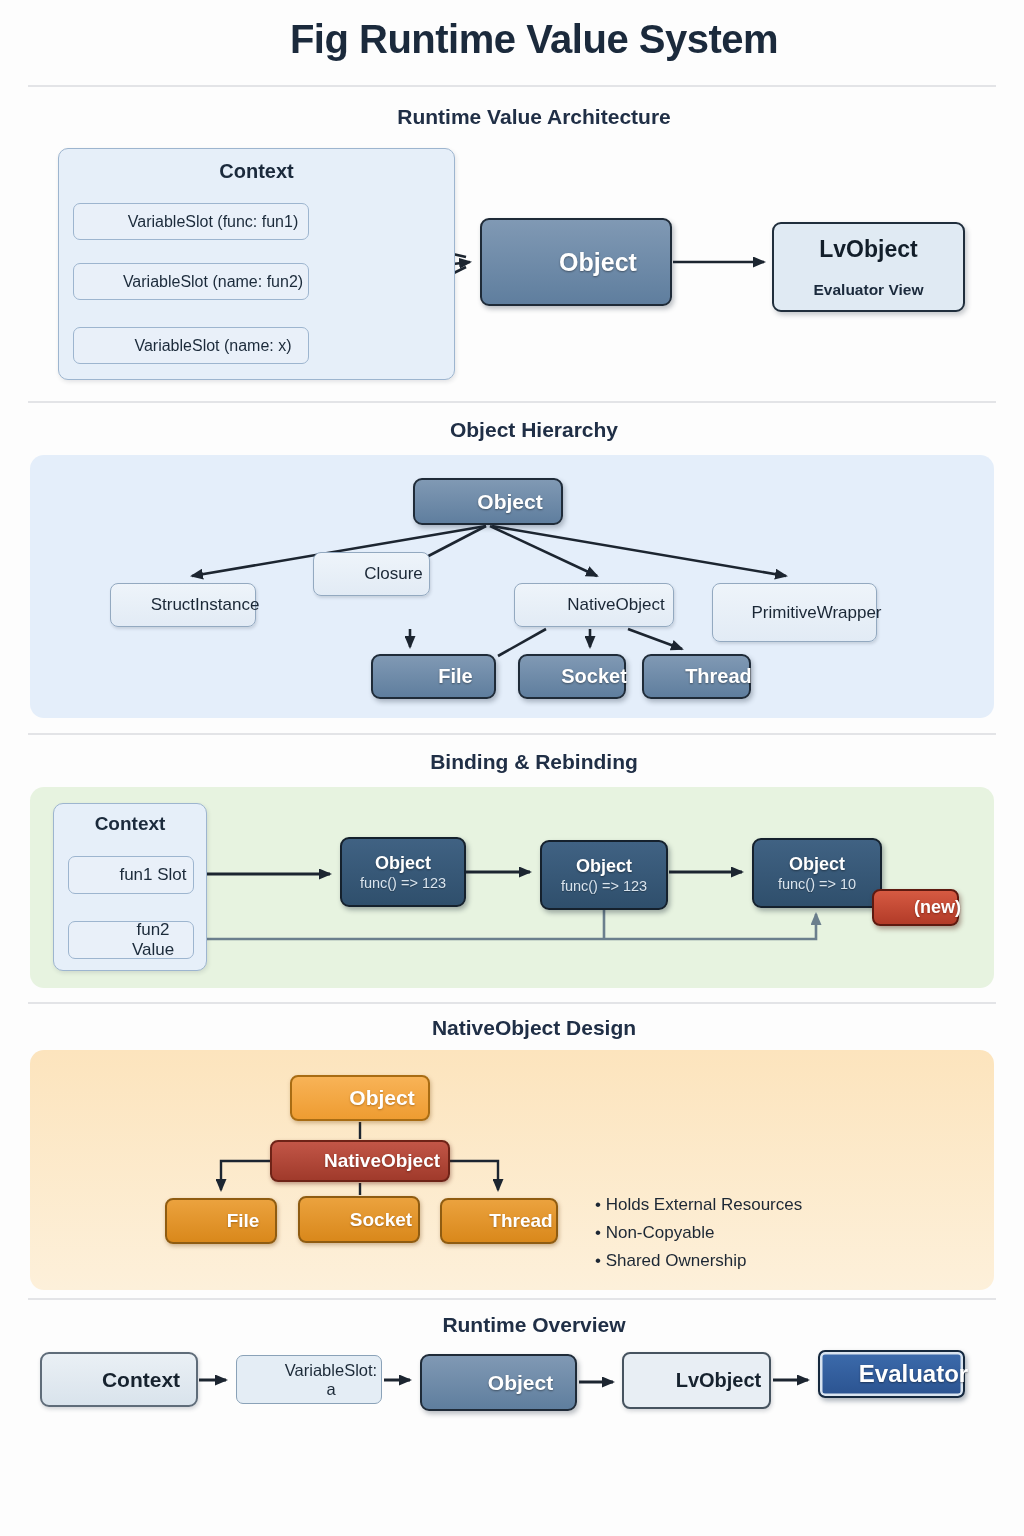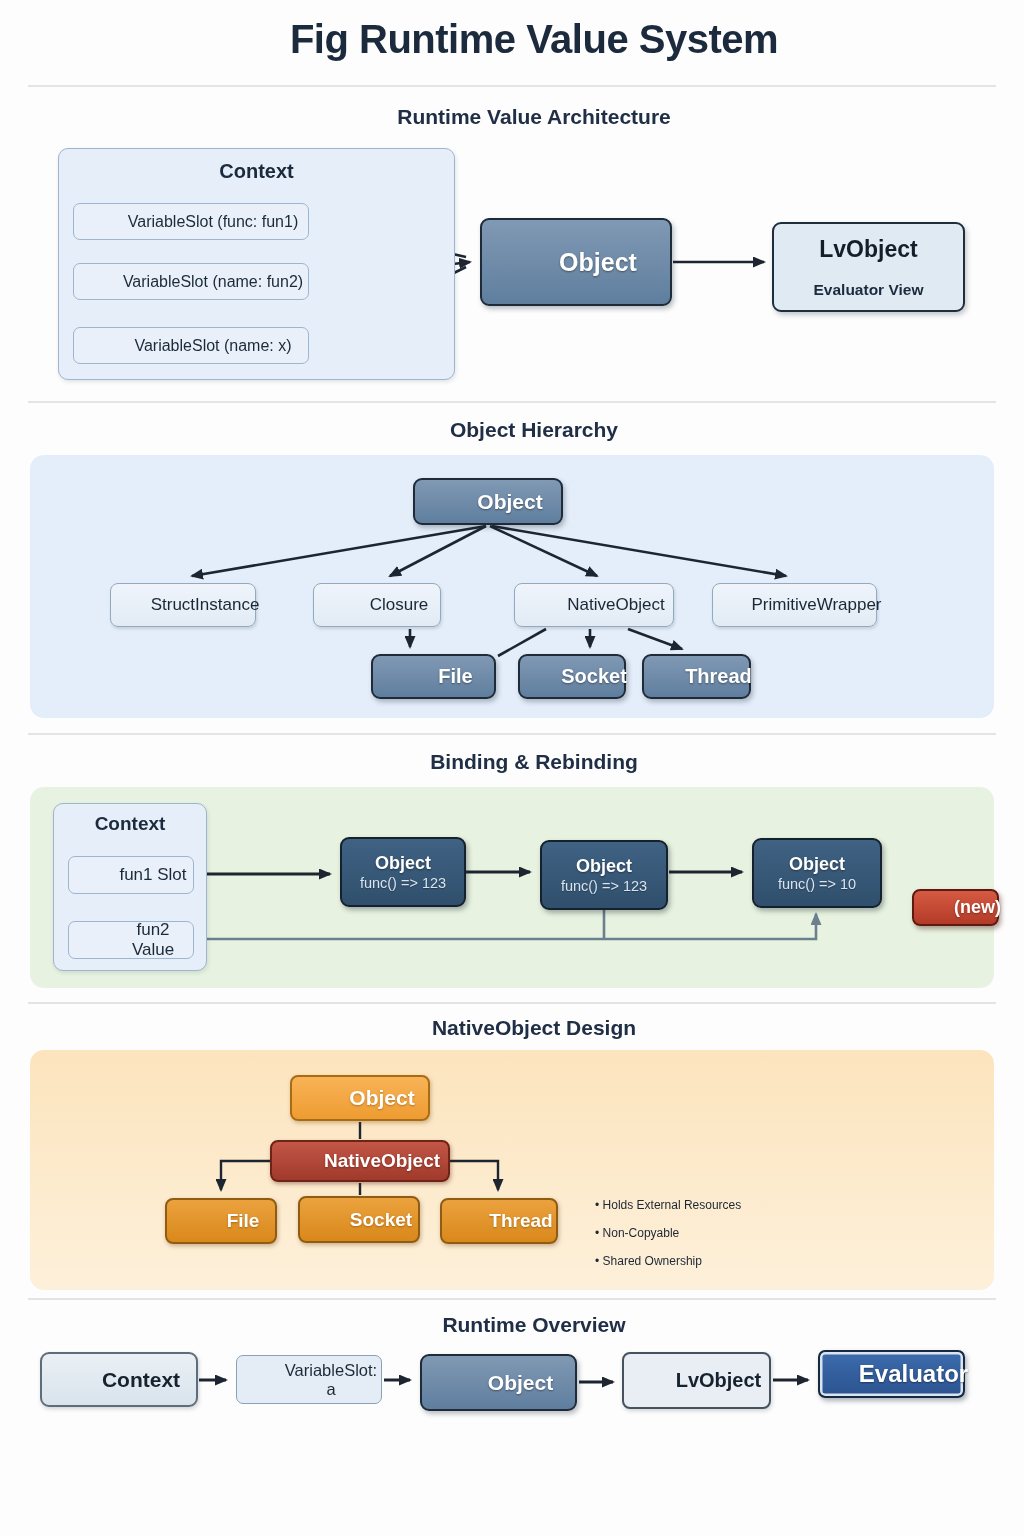--- a/index.html
+++ b/index.html
@@ -45,42 +45,42 @@
           border-radius:8px;color:#fff;font-weight:bold;z-index:2;
           box-shadow:1px 2px 4px rgba(120,70,10,.35);text-shadow:0 1px 2px rgba(110,60,0,.45);}
   .orangedark{background:linear-gradient(180deg,#eba23e,#d9881b);border:2px solid #8f5c11;
           border-radius:8px;color:#fff;font-weight:bold;z-index:2;
           box-shadow:1px 2px 4px rgba(110,60,10,.35);text-shadow:0 1px 2px rgba(100,55,0,.45);}
   .redbox{background:linear-gradient(180deg,#c25647,#a03a2b);border:2px solid #6e2317;
           border-radius:8px;color:#fff;font-weight:bold;z-index:2;
           box-shadow:1px 2px 4px rgba(90,25,12,.4);text-shadow:0 1px 2px rgba(80,20,8,.5);}
   .badge{background:linear-gradient(180deg,#d65a42,#b23b28);border:2px solid #5e1a10;
          border-radius:8px;color:#fff;font-weight:bold;font-size:18px;z-index:3;
-         box-shadow:2px 3px 5px rgba(70,20,10,.4);text-shadow:0 1px 2px rgba(80,20,8,.5);margin-left:40px;}
+         box-shadow:2px 3px 5px rgba(70,20,10,.4);text-shadow:0 1px 2px rgba(80,20,8,.5);}
 
   
   #s1-h{top:102px;}
   #s1-ctx{left:58px;top:148px;width:397px;height:232px;}
   #s1-ctx-title{margin-top:11px;}
   .s1-slot{left:14px;width:236px;height:37px;font-size:16px;}
   #s1-slot0{top:54px;} #s1-slot1{top:114px;} #s1-slot2{top:178px;}
   #s1-obj{left:480px;top:218px;width:192px;height:88px;font-size:25px;}
   #s1-lv{left:772px;top:222px;width:193px;height:90px;background:#e0eaf3;
          border:2.5px solid #202e3c;border-radius:9px;z-index:2;
          box-shadow:2px 3px 5px rgba(30,42,58,.25);}
   .lv-t{font-size:23px;font-weight:bold;color:#121e2a;}
   .lv-s{font-size:15.5px;font-weight:bold;color:#1b2a3c;margin-top:18px;}
 
   
   #s2-h{top:415px;}
   #s2-root{left:413px;top:478px;width:150px;height:47px;font-size:21px;}
   #s2-c0{left:110px;top:583px;width:146px;height:44px;}
-  #s2-c1{left:313px;top:583px;width:128px;height:44px;}
+  #s2-c1{left:313px;top:552px;width:117px;height:44px;}
   #s2-c2{left:514px;top:583px;width:160px;height:44px;}
-  #s2-c3{left:712px;top:583px;width:165px;height:44px;}
+  #s2-c3{left:712px;top:583px;width:165px;height:59px;}
   #s2-n0{left:371px;top:654px;width:125px;height:45px;font-size:20px;}
   #s2-n1{left:518px;top:654px;width:108px;height:45px;font-size:20px;}
   #s2-n2{left:642px;top:654px;width:109px;height:45px;font-size:20px;}
 
   
   #s3-h{top:747px;}
   #s3-ctx{left:53px;top:803px;width:154px;height:168px;}
   #s3-ctx-title{margin-top:9px;font-size:19px;}
   .s3-slot{left:14px;width:126px;height:38px;font-size:17px;}
   #s3-slot0{top:52px;} #s3-slot1{top:117px;}
@@ -90,21 +90,21 @@
   #s3-new{left:872px;top:889px;width:87px;height:37px;}
 
   
   #s4-h{top:1013px;}
   #s4-root{left:290px;top:1075px;width:140px;height:46px;font-size:21px;}
   #s4-native{left:270px;top:1140px;width:180px;height:42px;font-size:19px;}
   #s4-f0{left:165px;top:1198px;width:112px;height:46px;font-size:19px;}
   #s4-f1{left:298px;top:1196px;width:122px;height:47px;font-size:19px;}
   #s4-f2{left:440px;top:1198px;width:118px;height:46px;font-size:19px;}
   #s4-bullets{left:595px;top:1191px;width:380px;z-index:2;}
-  .bullet{font-size:12px;color:#1c2734;line-height:28px;}
+  .bullet{font-size:17px;color:#1c2734;line-height:28px;}
   .bullet::before{content:"• ";}
 
   
   #s5-h{top:1310px;}
   #s5-b0{left:40px;top:1352px;width:158px;height:55px;font-size:21px;font-weight:bold;
          color:#16222e;background:linear-gradient(180deg,#eaf0f5,#d9e3ec);
          border:2px solid #5f6c79;border-radius:9px;z-index:2;
          box-shadow:1px 2px 4px rgba(30,42,58,.2);}
   #s5-b1{left:236px;top:1355px;width:146px;height:49px;font-size:16.5px;
          background:#e4edf5;border:1.5px solid #8aa2b8;border-radius:7px;color:#1c2a38;z-index:2;}

